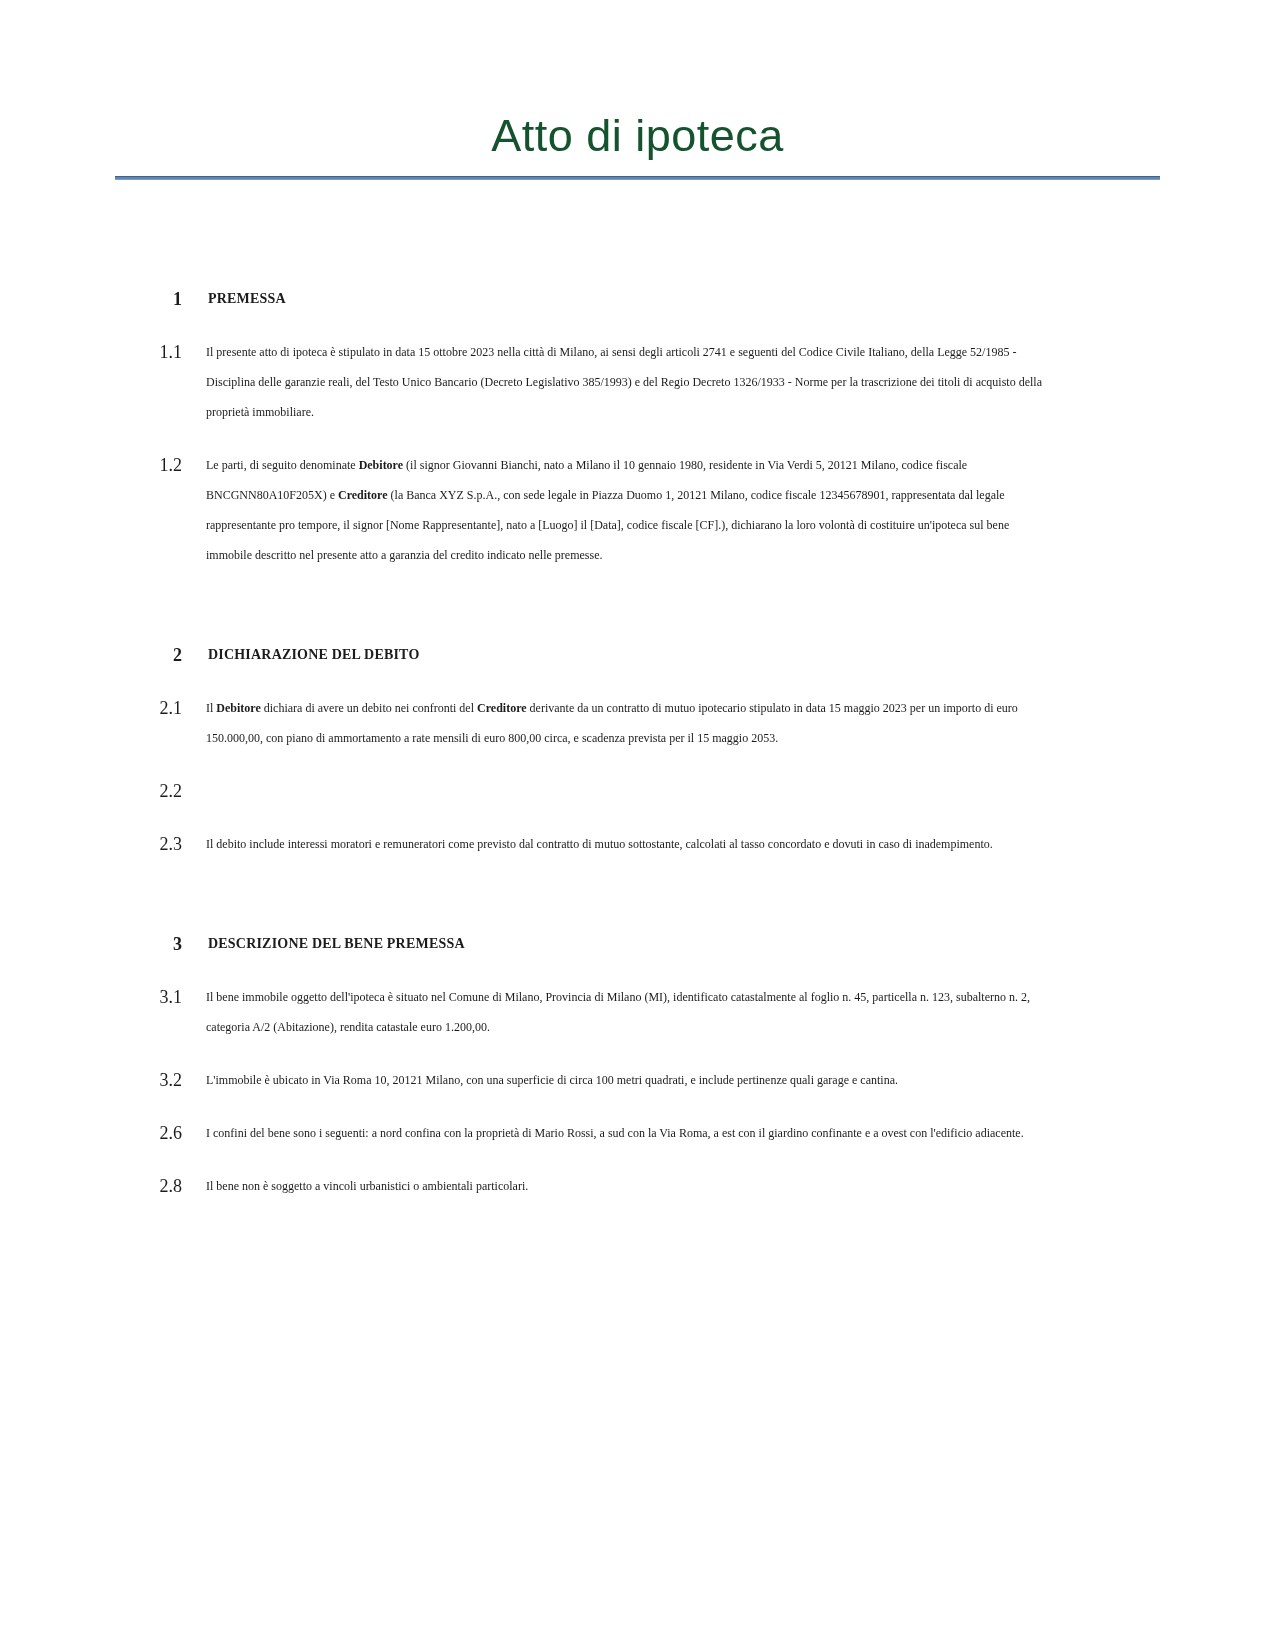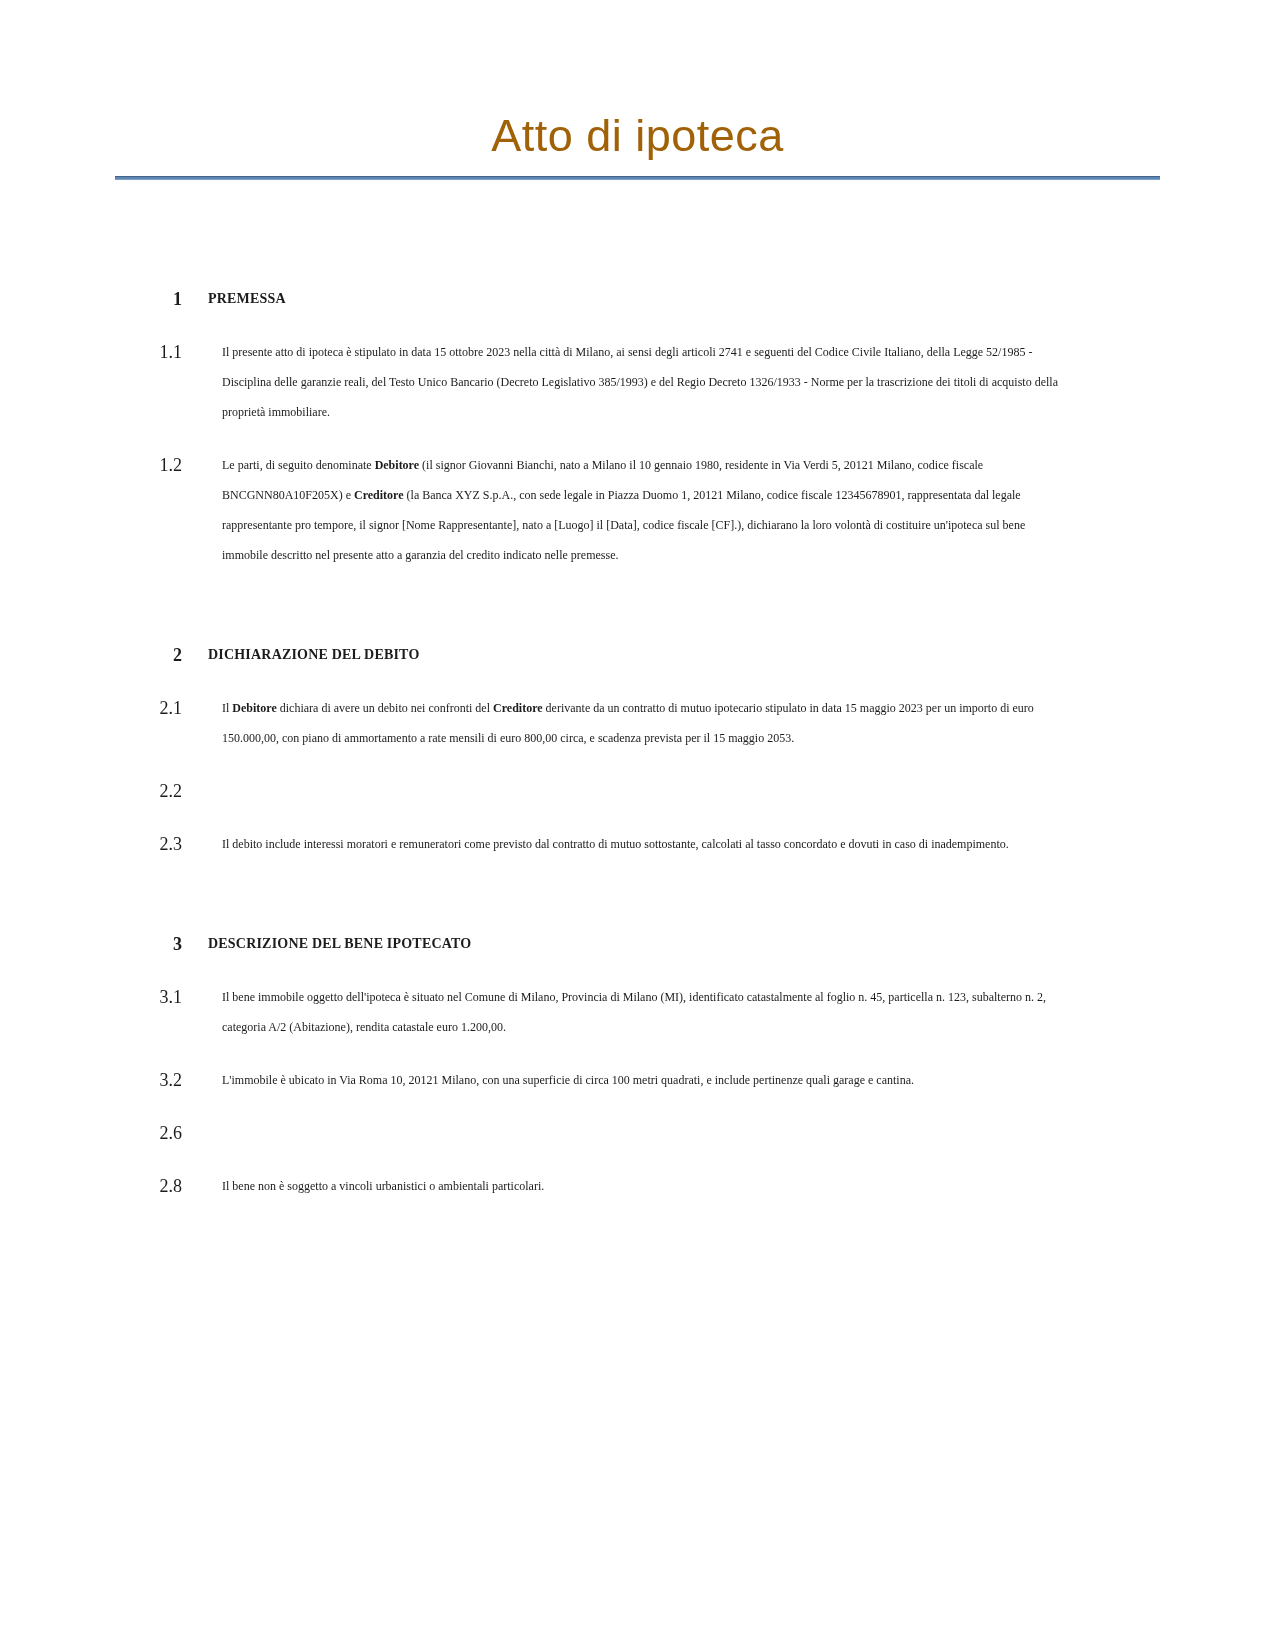--- a/index.html
+++ b/index.html
@@ -16,21 +16,21 @@
   }
   .content {
     padding: 108px 115px 0 115px;
   }
   .doc-title {
     font-family: "Liberation Sans", "DejaVu Sans", sans-serif;
     font-weight: 400;
     font-size: 45px;
     line-height: 56px;
     text-align: center;
-    color: #a16207;
+    color: #14532d;
     letter-spacing: 0.5px;
   }
   .title-rule {
     height: 4px;
     margin-top: 12px;
     background: #5d86b3;
     border-top: 1px solid #42628c;
     border-bottom: 1px solid #7da0c6;
   }
   #sections { padding-top: 34px; }
@@ -47,21 +47,21 @@
   .sec-heading .num { text-align: right; }
   .sec-heading h2 {
     font-size: 14px;
     line-height: 30px;
     font-weight: bold;
     letter-spacing: 0.2px;
   }
   .item {
     display: grid;
     grid-template-columns: 67px 845px;
-    column-gap: 40px;
+    column-gap: 24px;
     margin-top: 23px;
     font-size: 18px;
     line-height: 30px;
   }
   .item .num { text-align: right; }
   .item-text { font-size: 12px; line-height: 30px; text-align: left; }
   .run-bold { font-weight: bold; }
 </style>
 </head>
 <body>
@@ -98,32 +98,33 @@
             <span class="num">2.2</span>
           </div>
           <div class="item">
             <span class="num">2.3</span>
             <p class="item-text"><span class="run">Il debito include interessi moratori e remuneratori come previsto dal contratto di mutuo sottostante, calcolati al tasso concordato e dovuti in caso di inadempimento.</span></p>
           </div>
         </section>
         <section class="section">
           <div class="sec-heading">
             <span class="num">3</span>
-            <h2>DESCRIZIONE DEL BENE IPOTECATO</h2>
+            <h2>DESCRIZIONE DEL BENE PREMESSA</h2>
           </div>
           <div class="item">
             <span class="num">3.1</span>
             <p class="item-text"><span class="run">Il bene immobile oggetto dell'ipoteca è situato nel Comune di Milano, Provincia di Milano (MI), identificato catastalmente al foglio n. 45, particella n. 123, subalterno n. 2, categoria A/2 (Abitazione), rendita catastale euro 1.200,00.</span></p>
           </div>
           <div class="item">
             <span class="num">3.2</span>
             <p class="item-text"><span class="run">L'immobile è ubicato in Via Roma 10, 20121 Milano, con una superficie di circa 100 metri quadrati, e include pertinenze quali garage e cantina.</span></p>
           </div>
           <div class="item">
             <span class="num">2.6</span>
+            <p class="item-text"><span class="run">I confini del bene sono i seguenti: a nord confina con la proprietà di Mario Rossi, a sud con la Via Roma, a est con il giardino confinante e a ovest con l'edificio adiacente.</span></p>
           </div>
           <div class="item">
             <span class="num">2.8</span>
             <p class="item-text"><span class="run">Il bene non è soggetto a vincoli urbanistici o ambientali particolari.</span></p>
           </div>
         </section>
       </div>
   </div>
 </div>
 

